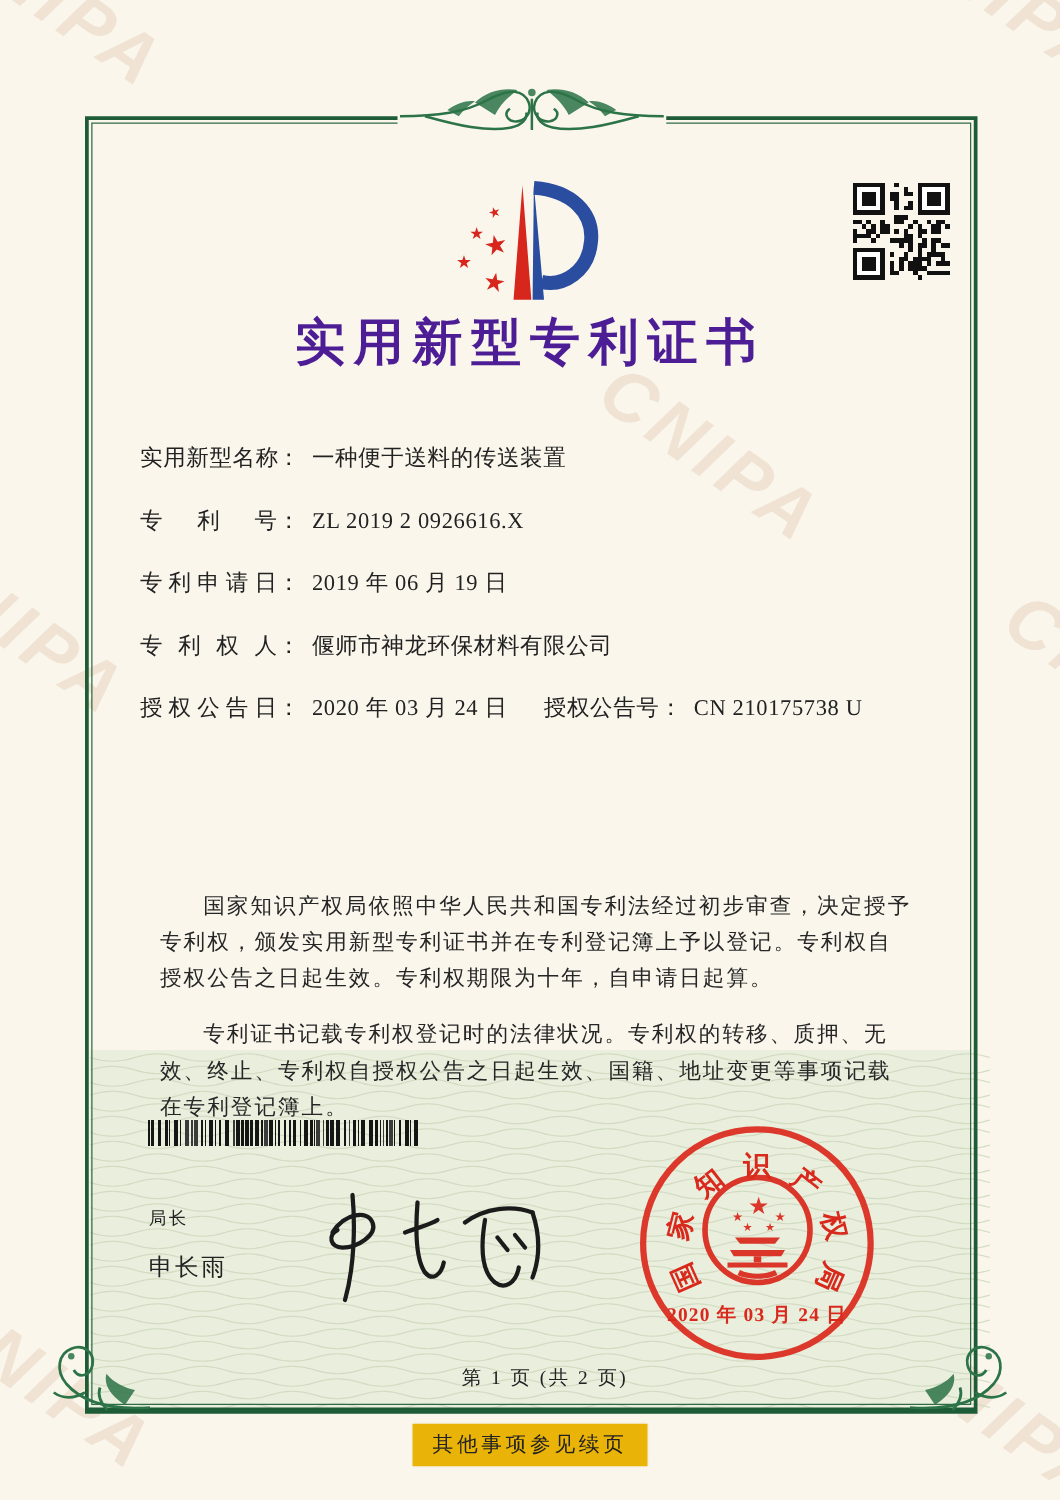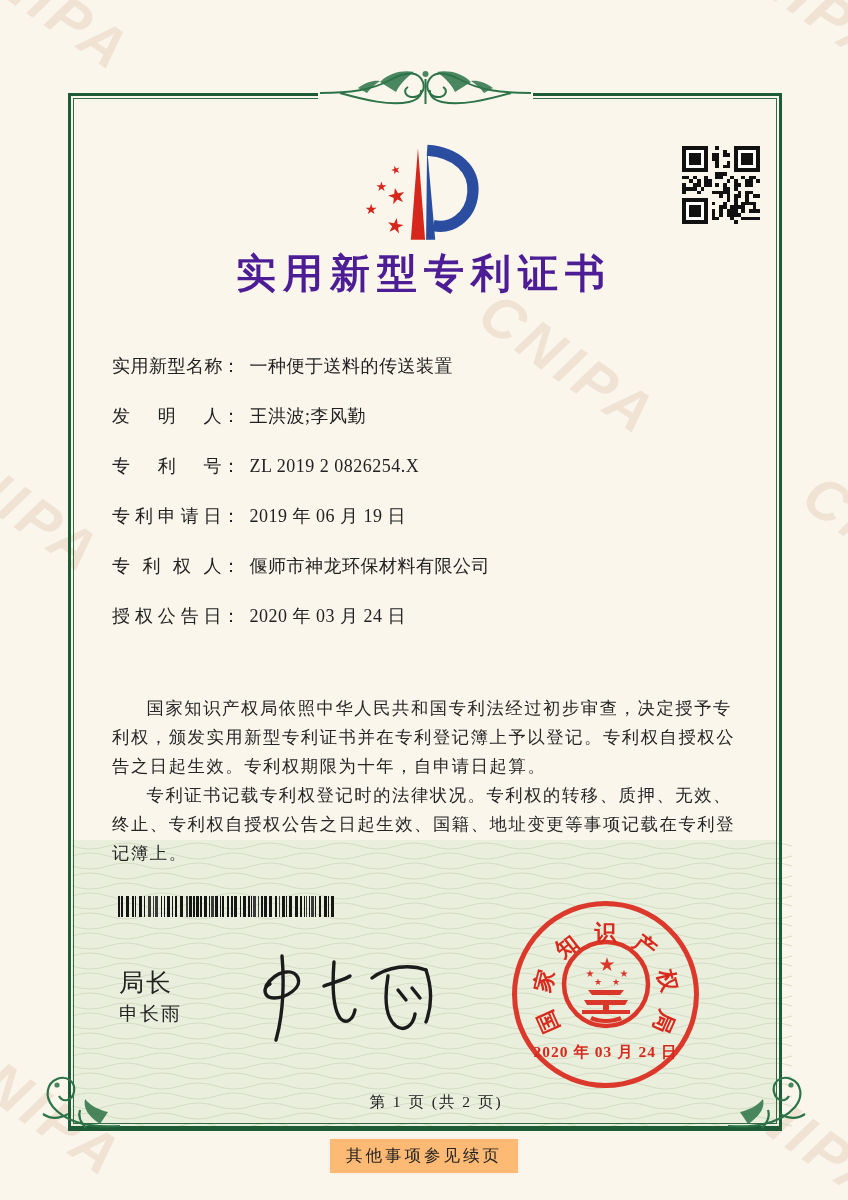--- a/index.html
+++ b/index.html
@@ -27,37 +27,37 @@
          font-size:40px;font-weight:700;letter-spacing:7px;color:#4c1d95;z-index:10;}
   
   .fields{position:absolute;left:112px;top:352px;width:648px;font-size:18px;z-index:10;}
   .frow{position:relative;line-height:28px;margin-bottom:22px;letter-spacing:.5px;white-space:nowrap;}
   .flabel{display:inline-block;width:110px;text-align:justify;text-align-last:justify;vertical-align:bottom;}
   .fvalue{margin-left:9px;}
   .grant-no{position:absolute;left:323px;top:0;}
   
   .body-text{position:absolute;left:112px;top:694px;width:634px;font-size:17.3px;
              line-height:29px;letter-spacing:1.6px;color:#262626;z-index:10;}
-  .body-text p{margin:0;text-indent:2em;}
+  .body-text p{margin:16px;text-indent:2em;}
   
   .barcode{position:absolute;left:118px;top:896px;width:220px;height:21px;z-index:10;}
-  .issuer-title{position:absolute;left:119px;top:966px;font-size:25px;letter-spacing:2px;z-index:10;}
+  .issuer-title{position:absolute;left:119px;top:966px;font-size:14px;letter-spacing:2px;z-index:10;}
   .issuer-name{position:absolute;left:119px;top:1001px;font-size:19px;letter-spacing:2px;z-index:10;}
   .signature{position:absolute;left:238px;top:948px;width:208px;height:97px;z-index:10;}
   .seal{position:absolute;left:512px;top:901px;width:177px;height:177px;border-radius:50%;
         border:5px solid rgba(218,41,28,.92);z-index:11;}
   .seal-char{position:absolute;left:50%;top:50%;width:24px;margin-left:-12px;margin-top:-14px;
              text-align:center;font-size:22px;font-weight:700;color:#d9291c;}
   .seal-emblem{position:absolute;left:50%;top:44%;transform:translate(-50%,-50%);}
   .seal-date{position:absolute;left:50%;top:136px;transform:translateX(-50%);white-space:nowrap;
              font-size:15.5px;font-weight:700;color:#d9291c;letter-spacing:1px;}
   .page-num{position:absolute;left:0;top:1092px;width:100%;text-align:center;
             font-size:15.5px;letter-spacing:2px;z-index:10;padding-left:12px;}
   .note-box{position:absolute;left:50%;top:1139px;transform:translateX(-50%);
-            background:#fdba74;padding:6px 16px;font-size:16.5px;letter-spacing:3px;z-index:10;
+            background:#eab308;padding:6px 16px;font-size:16.5px;letter-spacing:3px;z-index:10;
             box-shadow:0 0 3px rgba(0,0,0,.05);}
   svg{overflow:visible;}
 </style>
 </head>
 <body>
 
 <div class="page">
 
   <span class="wm" style="left:-58px;top:-34px;">CNIPA</span>
   <span class="wm" style="left:702px;top:-38px;">CNIPA</span>
@@ -283,33 +283,33 @@
       <rect x="14" y="20" width="1" height="1" fill="#111"></rect>
     </svg>
 
   <div class="title">实用新型专利证书</div>
 
   <div class="fields">
     <div class="frow">
       <span class="flabel">实用新型名称</span><span>：</span><span class="fvalue">一种便于送料的传送装置</span>
     </div>
     <div class="frow">
-      <span class="flabel">发明人</span><span>：</span><span class="fvalue">王洪波;李风勤</span>
-    </div>
-    <div class="frow">
-      <span class="flabel">专利号</span><span>：</span><span class="fvalue">ZL 2019 2 0826254.X</span>
+      <span class="flabel">专利号</span><span>：</span><span class="fvalue">ZL 2019 2 0926616.X</span>
     </div>
     <div class="frow">
       <span class="flabel">专利申请日</span><span>：</span><span class="fvalue">2019 年 06 月 19 日</span>
     </div>
     <div class="frow">
       <span class="flabel">专利权人</span><span>：</span><span class="fvalue">偃师市神龙环保材料有限公司</span>
     </div>
     <div class="frow">
       <span class="flabel">授权公告日</span><span>：</span><span class="fvalue">2020 年 03 月 24 日</span>
+      <span class="grant-no">
+        <span>授权公告号</span><span>：</span><span class="fvalue">CN 210175738 U</span>
+      </span>
     </div>
   </div>
 
   <div class="body-text">
     <p>国家知识产权局依照中华人民共和国专利法经过初步审查，决定授予专利权，颁发实用新型专利证书并在专利登记簿上予以登记。专利权自授权公告之日起生效。专利权期限为十年，自申请日起算。</p>
     <p>专利证书记载专利权登记时的法律状况。专利权的转移、质押、无效、终止、专利权自授权公告之日起生效、国籍、地址变更等事项记载在专利登记簿上。</p>
   </div>
 
   <svg class="barcode" id="barcode" viewBox="0 0 220 21" preserveAspectRatio="none" shape-rendering="crispEdges">
       <rect x="0" y="0" width="2" height="21" fill="#151515"></rect>

